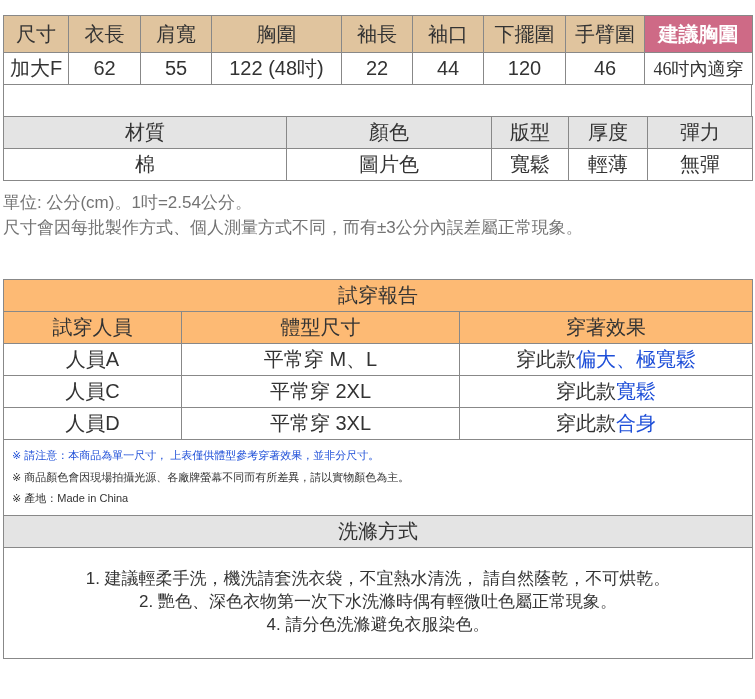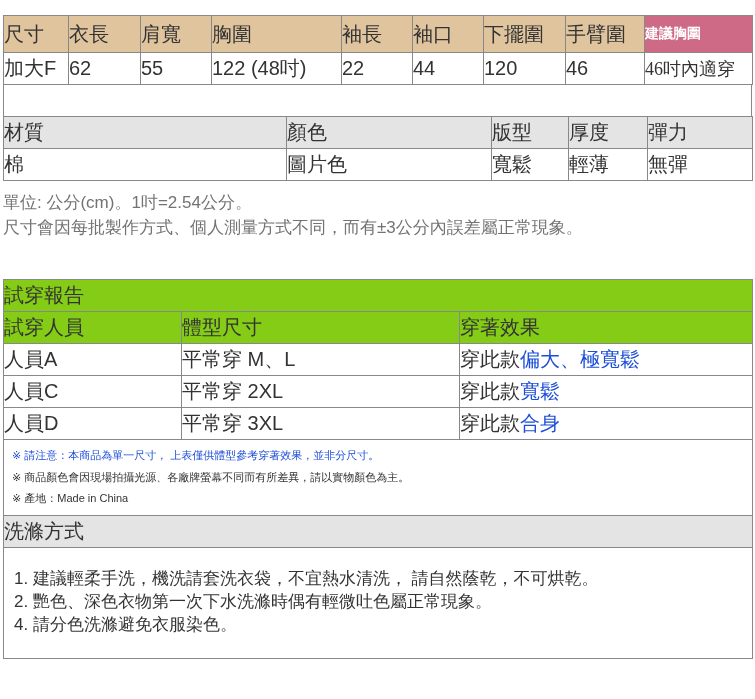--- a/index.html
+++ b/index.html
@@ -15,30 +15,31 @@
     padding: 15px 3px 0 3px;
     overflow: hidden;
   }
   table {
     border-collapse: collapse;
     width: 749px;
     table-layout: fixed;
   }
   td {
     border: 1px solid #888888;
+    text-align: center;
     vertical-align: middle;
     font-size: 20px;
     color: #333333;
     overflow: hidden;
     white-space: nowrap;
   }
   
   .size-table td { height: 32px; }
   .size-table .hdr-row td { height: 37px; background: #e0c49e; }
-  .size-table .hdr-row td.pink { background: #ce6a86; color: #ffffff; font-weight: bold; font-size: 14px; }
+  .size-table .hdr-row td.pink { background: #ce6a86; color: #ffffff; font-weight: bold; font-size: 20px; }
   .size-table .val-row td { background: #ffffff; }
   .size-table .val-row td.fit-advice { font-size: 18px; font-family: Liberation Serif, serif; }
   
   .spacer-row {
     width: 749px;
     height: 31px;
     border-left: 1px solid #888888;
     border-right: 1px solid #888888;
   }
   
@@ -47,33 +48,33 @@
   
   .unit-notes {
     margin-top: 9px;
     font-size: 17px;
     line-height: 25px;
     color: #737373;
   }
   
   .fit-table { margin-top: 39px; }
   .fit-table td { height: 32px; }
-  .fit-table .title-row td, .fit-table .hdr-row td { background: #84cc16; }
+  .fit-table .title-row td, .fit-table .hdr-row td { background: #fdba74; }
   .fit-table .wash-title-row td { background: #e4e4e4; }
   .red { color: #1d4ed8; }
   .fit-table td.notes-cell {
     text-align: left;
     vertical-align: top;
     padding: 5px 8px;
     height: 73px;
     font-size: 11px;
     line-height: 21.5px;
   }
   .fit-table td.wash-cell {
-    text-align: left;
+    text-align: center;
     vertical-align: top;
     padding: 19px 10px 0 10px;
     height: 111px;
     font-size: 17px;
     line-height: 23px;
   }
 </style>
 </head>
 <body>
 

